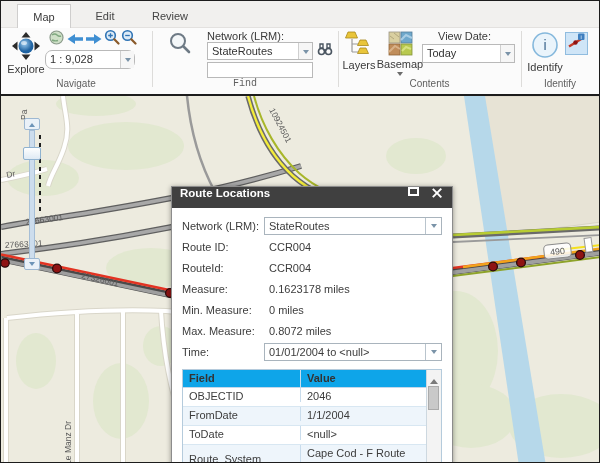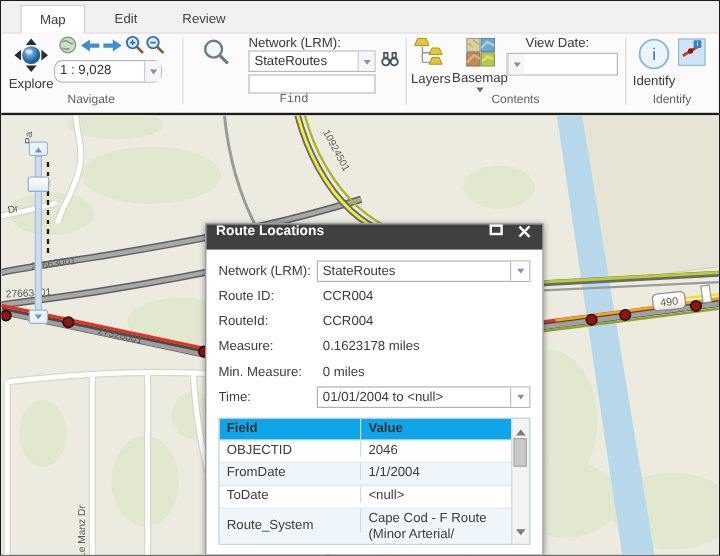--- a/index.html
+++ b/index.html
@@ -189,20 +189,21 @@
         <rect x="1" y="13" width="11" height="11" fill="#c08d5a" stroke="#8f6539" stroke-width="0.8"></rect>
             <path d="M1,21 l6,-6 5,3" stroke="#d8b188" stroke-width="2" fill="none"></path>
         <rect x="13" y="13" width="11" height="11" fill="#b8c94f" stroke="#86953a" stroke-width="0.8"></rect>
             <path d="M14,20 l4,-4 5,2" stroke="#d7e282" stroke-width="2" fill="none"></path>
       </svg></span>
       <span class="lbl">Basemap</span>
       <span class="caret" style="margin-top:2px;"></span>
     </div>
     <div style="position:absolute;left:437px;top:29px;font-size:11px;color:#3a3a3a;">View Date:</div>
     <div class="combo" style="left:421px;top:43px;width:93px;">
+      <div class="ctxt">Today</div>
       <div class="carr">
           <div class="tri-dn"></div>
         </div>
     </div>
     <div class="grouplabel" style="left:337px;width:183px;">Contents</div>
     <div class="gsep" style="left:520px;"></div>
 
     <div class="ribbtn" style="left:524px;top:30px;width:40px;">
       <span><svg width="28" height="28">
             <circle cx="14" cy="14" r="12" fill="#eaf4fb" stroke="#85b8dc" stroke-width="1.6"></circle>
@@ -371,20 +372,24 @@
           <div class="dlabel">RouteId:</div>
           <div class="dval">CCR004</div>
         </div>
         <div class="drow">
           <div class="dlabel">Measure:</div>
           <div class="dval">0.1623178 miles</div>
         </div>
         <div class="drow">
           <div class="dlabel">Min. Measure:</div>
           <div class="dval">0 miles</div>
+        </div>
+        <div class="drow">
+          <div class="dlabel">Max. Measure:</div>
+          <div class="dval">0.8072 miles</div>
         </div>
         <div class="drow" id="timerow">
           <div class="dlabel">Time:</div>
           <div class="dcombo">
             <div class="ctxt">01/01/2004 to &lt;null&gt;</div>
             <div class="carr">
                 <div class="tri-dn"></div>
               </div>
           </div>
         </div>

